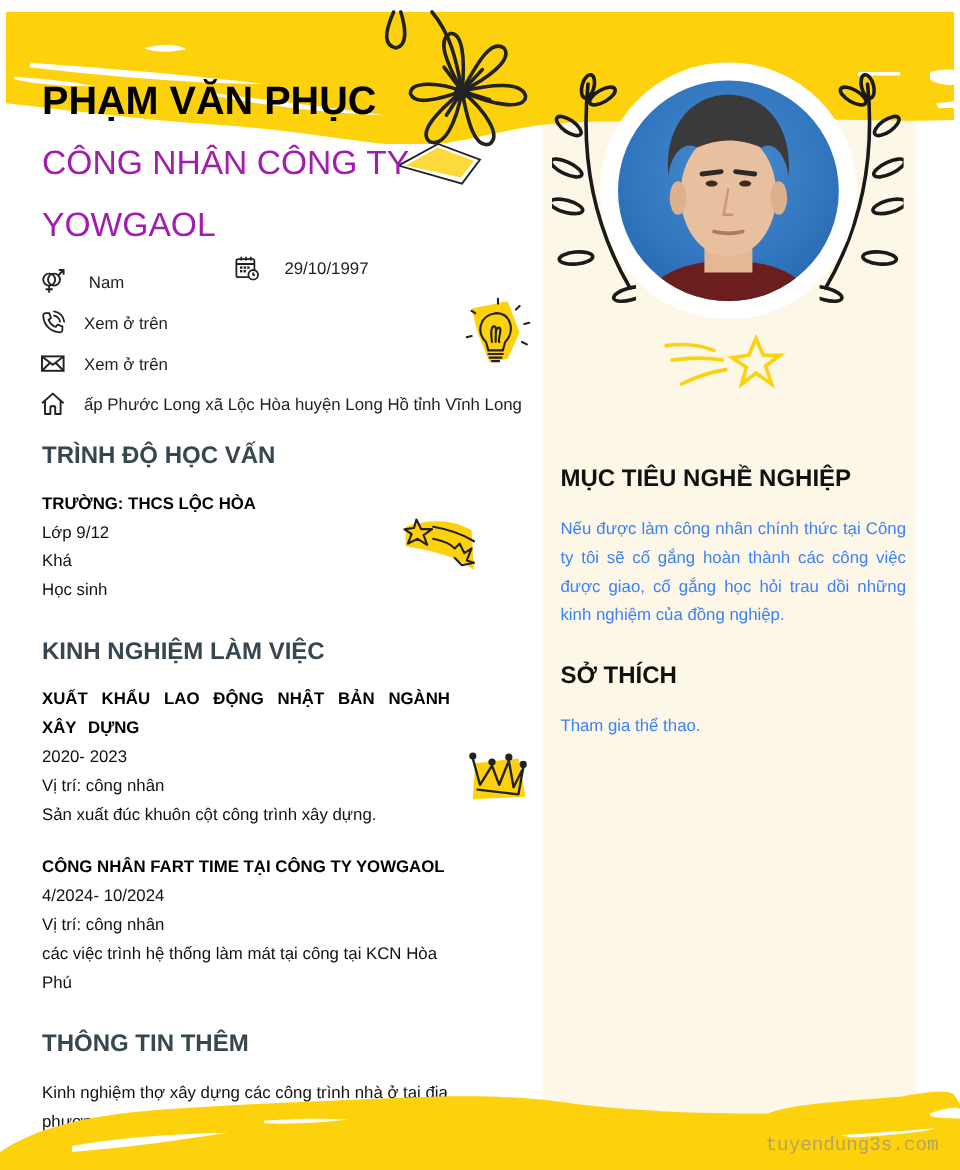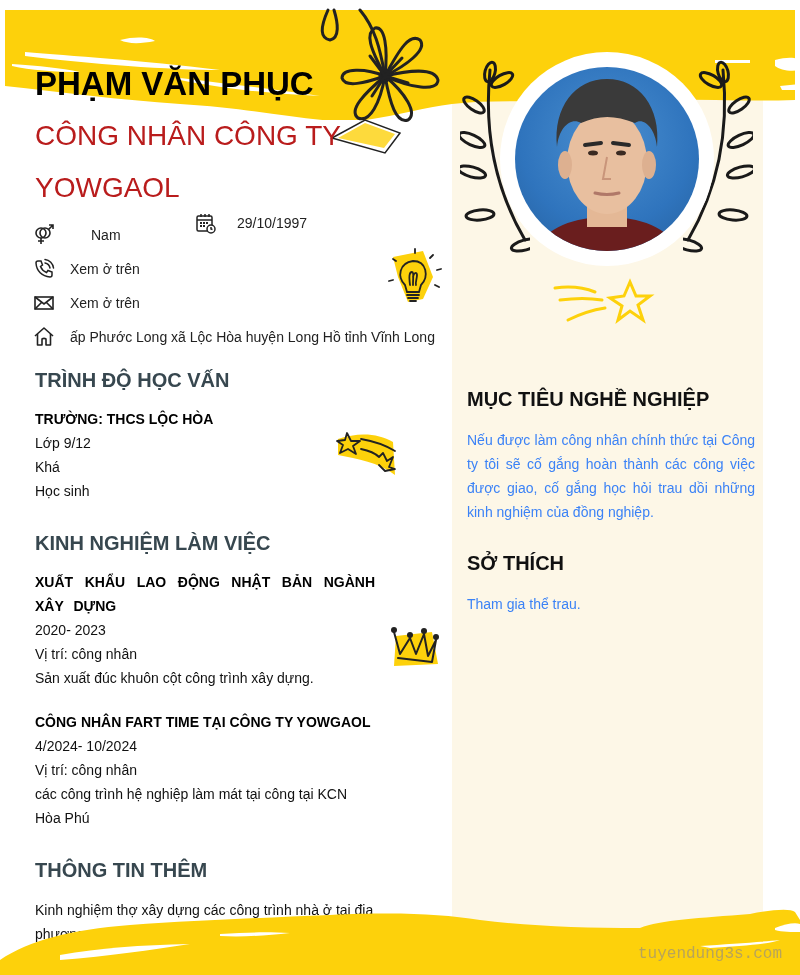--- a/index.html
+++ b/index.html
@@ -22,21 +22,21 @@
     .brush-bottom { position: absolute; left: 0; top: 900px; width: 800px; height: 75px; }
 
     
     .name {
       position: absolute; left: 35px; top: 62px;
       font-size: 33px; font-weight: bold; color: #000; letter-spacing: 0px;
       line-height: 44px; white-space: nowrap;
     }
     .job-title {
       position: absolute; left: 35px; top: 110px; width: 360px;
-      font-size: 28px; color: #b91c1c; line-height: 52px;
+      font-size: 28px; color: #a21caf; line-height: 52px;
     }
 
     
     .contact-row {
       position: absolute; display: flex; align-items: center; gap: 0;
       font-size: 14px; color: #222;
     }
     .contact-row .icon { width: 22px; height: 22px; display: inline-flex; align-items: center; justify-content: center; }
     .contact-row .text { margin-left: 15px; }
 
@@ -173,21 +173,21 @@
   <div class="contact-row" style="left:33px;top:224px;">
     <span class="icon">
       <svg width="22" height="22" viewBox="0 0 22 22">
           <g fill="none" stroke="#222" stroke-width="1.6">
             <circle cx="8" cy="9" r="5"></circle>
             <circle cx="12" cy="9" r="5"></circle>
             <path d="M8 14 L8 20 M5 17 L11 17 M15.5 5.5 L20 1 M16 1 L20 1 L20 5"></path>
           </g>
         </svg>
     </span>
-    <span class="text" style="margin-left:36px">Nam</span>
+    <span class="text" style="margin-left:19px">Nam</span>
   </div>
   <div class="contact-row" style="left:195px;top:212px;align-items:center;">
     <span class="icon">
       <svg width="22" height="22" viewBox="0 0 22 22">
           <g fill="none" stroke="#222" stroke-width="1.5">
             <rect x="2" y="4" width="15" height="15" rx="1.5"></rect>
             <path d="M2 8 L17 8 M6 2 L6 5 M10 2 L10 5 M14 2 L14 5"></path>
             <circle cx="16" cy="17" r="4" fill="#fff"></circle>
             <path d="M16 15 L16 17 L17.5 17.5"></path>
           </g>
@@ -282,31 +282,31 @@
         <circle cx="22" cy="11" r="3"></circle>
         <circle cx="36" cy="7" r="3"></circle>
         <circle cx="48" cy="13" r="3"></circle>
       </g>
   </svg>
 
   <div class="block" style="top:710px">
     <div class="strong">CÔNG NHÂN FART TIME TẠI CÔNG TY YOWGAOL</div>
     <div>4/2024- 10/2024</div>
     <div>Vị trí: công nhân</div>
-    <div>các công trình hệ nghiệp làm mát tại công tại KCN Hòa Phú</div>
+    <div>các việc trình hệ thống làm mát tại công tại KCN Hòa Phú</div>
   </div>
 
   <div class="sec-heading" style="top:859px">THÔNG TIN THÊM</div>
   <div class="block" style="top:898px">Kinh nghiệm thợ xây dựng các công trình nhà ở tại địa phương.</div>
 
   <div class="r-heading" style="top:388px">MỤC TIÊU NGHỀ NGHIỆP</div>
   <div class="r-text" style="top:428px">Nếu được làm công nhân chính thức tại Công ty tôi sẽ cố gắng hoàn thành các công việc được giao, cố gắng học hỏi trau dồi những kinh nghiệm của đồng nghiệp.</div>
 
   <div class="r-heading" style="top:552px">SỞ THÍCH</div>
-  <div class="r-text" style="top:592px">Tham gia thể  trau.</div>
+  <div class="r-text" style="top:592px">Tham gia thể  thao.</div>
 
   <svg class="brush-bottom" viewBox="0 0 800 75" preserveAspectRatio="none">
     <path d="M0 60 C30 40 70 30 130 25 C200 20 260 18 330 15 C400 12 440 14 480 20 C530 26 580 28 640 28 C660 20 700 18 750 14 C770 10 790 8 795 12 L800 20 L800 75 L0 75 Z" fill="#fdd10b"></path>
     <path d="M60 55 C100 48 140 45 190 44 C150 50 110 56 60 60 Z" fill="#fff"></path>
     <path d="M220 34 C250 32 270 32 290 33 C265 36 240 37 220 36 Z" fill="#fff"></path>
     <path d="M700 46 C730 44 760 42 780 40 C770 44 740 46 710 48 Z" fill="#fff"></path>
     <path d="M775 28 C785 24 795 22 800 24 L800 32 C792 32 782 32 775 30 Z" fill="#fff"></path>
   </svg>
 
   <div class="watermark">tuyendung3s.com</div>

